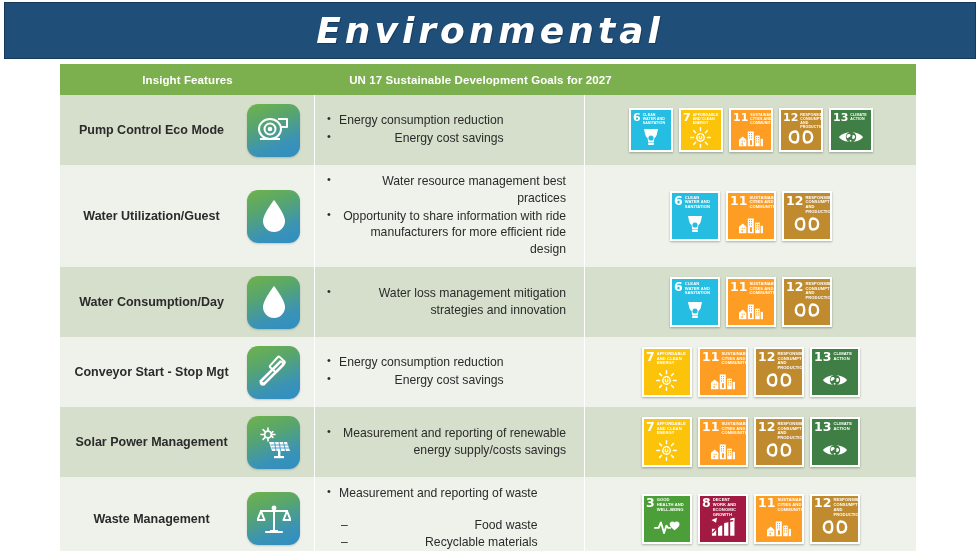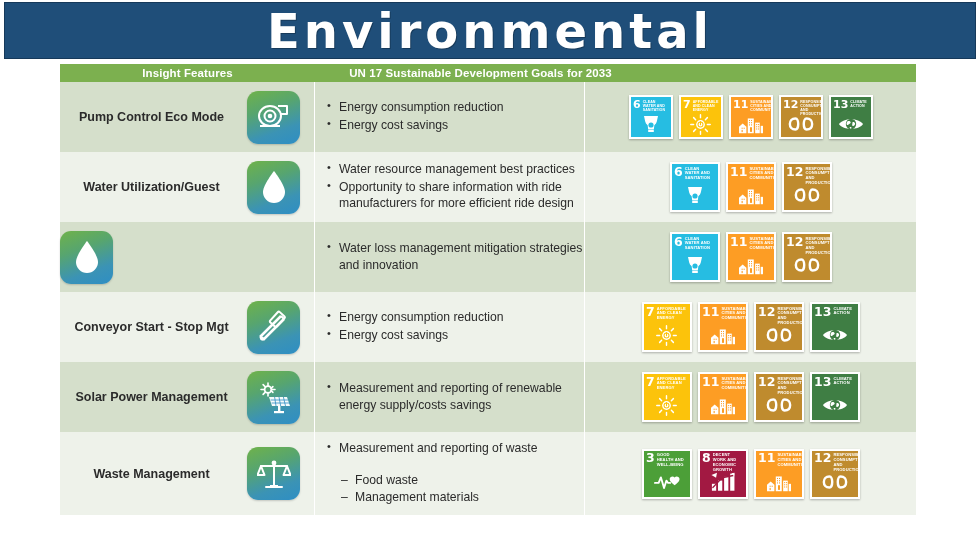--- a/index.html
+++ b/index.html
@@ -13,34 +13,35 @@
 
   
   .banner {
     position: absolute; left: 4px; top: 2px; width: 972px; height: 57px;
     background: #1f4e79;
     border: 1px solid #16395a;
     display: flex; align-items: center; justify-content: center;
   }
   .banner-title {
     color: #ffffff;
-    font-size: 48px;
+    font-size: 36px;
     font-weight: bold;
     letter-spacing: 4px;
     text-shadow: 1px 1px 0 rgba(0,0,0,.25);
     font-family: "DejaVu Sans", sans-serif;
+    font-style: italic;
   }
 
   
   .table {
     position: absolute; left: 60px; top: 64px; width: 856px;
   }
   .thead {
     display: flex; align-items: center;
-    height: 18px;
+    height: 31px;
     background: #7cb04f;
   }
   .th {
     color: #ffffff;
     font-size: 11.5px;
     font-weight: bold;
     text-align: center;
     letter-spacing: .1px;
     white-space: nowrap;
   }
@@ -76,22 +77,23 @@
     border-radius: 11px;
     background: linear-gradient(160deg, #6fb24a 0%, #57a56f 35%, #3b93b5 72%, #2e8ec4 100%);
     display: flex; align-items: center; justify-content: center;
     box-shadow: 0 1px 2px rgba(0,0,0,.18);
   }
   .tile svg { display: block; }
 
   .cell-benefit {
     width: 270px; flex: 0 0 270px;
     display: flex; align-items: center;
-    padding: 8px 0 8px 12px;
+    padding: 8px 18px 8px 12px;
     border-right: 1px solid #ffffff;
+    text-align: right;
   }
   .blist { list-style: none; }
   .blist > li {
     position: relative;
     padding-left: 12px;
     font-size: 12.2px;
     color: #2b2b2b;
     line-height: 1.38;
     margin-bottom: 1px;
   }
@@ -164,21 +166,21 @@
 
 <div class="slide">
 
   <div class="banner">
     <div class="banner-title">Environmental</div>
   </div>
 
   <div class="table">
     <div class="thead">
       <div class="th col-feature">Insight Features</div>
-      <div class="th col-sdg">UN 17 Sustainable Development Goals for 2033</div>
+      <div class="th col-sdg">UN 17 Sustainable Development Goals for 2027</div>
     </div>
     <div id="tbody">
         <div class="row dark">
           <div class="cell-feature">
             <div class="feature-label">Pump Control Eco Mode</div>
             <div class="tile">
               <svg width="34" height="30" viewBox="0 0 34 30">
                 <g fill="none" stroke="#fff" stroke-width="2" stroke-linejoin="round">
                   <path d="M21 4 h9 v8 h-6"></path>
                   <ellipse cx="13" cy="14" rx="11" ry="10"></ellipse>
@@ -382,20 +384,21 @@
                       <path d="M8 2 C12 2 12 14 8 14 C4 14 2 11.6 2 8 C2 4.4 4 2 8 2 Z M20 2 C16 2 16 14 20 14 C24 14 26 11.6 26 8 C26 4.4 24 2 20 2 Z" fill="none" stroke="#fff" stroke-width="2.6" stroke-linejoin="round"></path>
                     </svg>
                   </div>
                 </div>
               </div>
             </div>
           </div>
         </div>
         <div class="row dark">
           <div class="cell-feature">
+            <div class="feature-label">Water Consumption/Day</div>
             <div class="tile">
               <svg width="26" height="34" viewBox="0 0 26 34">
                 <path d="M13 1 C13 1 2 15 2 22 a11 11 0 0 0 22 0 C24 15 13 1 13 1 Z" fill="#fff"></path>
               </svg>
             </div>
           </div>
           <div class="cell-benefit">
             <ul class="blist">
               <li><span>Water loss management mitigation strategies and innovation</span></li>
             </ul>
@@ -713,21 +716,21 @@
                 </g>
                 <circle cx="17" cy="5" r="2.4" fill="#fff"></circle>
                 <path d="M13 27 h8 v2.4 h-8 Z" fill="#fff"></path>
               </svg>
             </div>
           </div>
           <div class="cell-benefit">
             <ul class="blist">
               <li><span>Measurement and reporting of waste</span><ul class="sublist">
                   <li>Food waste</li>
-                  <li>Management materials</li>
+                  <li>Recyclable materials</li>
                 </ul></li>
             </ul>
           </div>
           <div class="cell-sdg">
             <div class="sdg-strip">
               <div class="sdg big-sdg">
                 <div class="sdg-inner" style="background: rgb(76, 159, 56);">
                   <div class="sdg-head">
                     <div class="sdg-num">3</div>
                     <div class="sdg-txt">GOOD HEALTH AND WELL-BEING</div>

